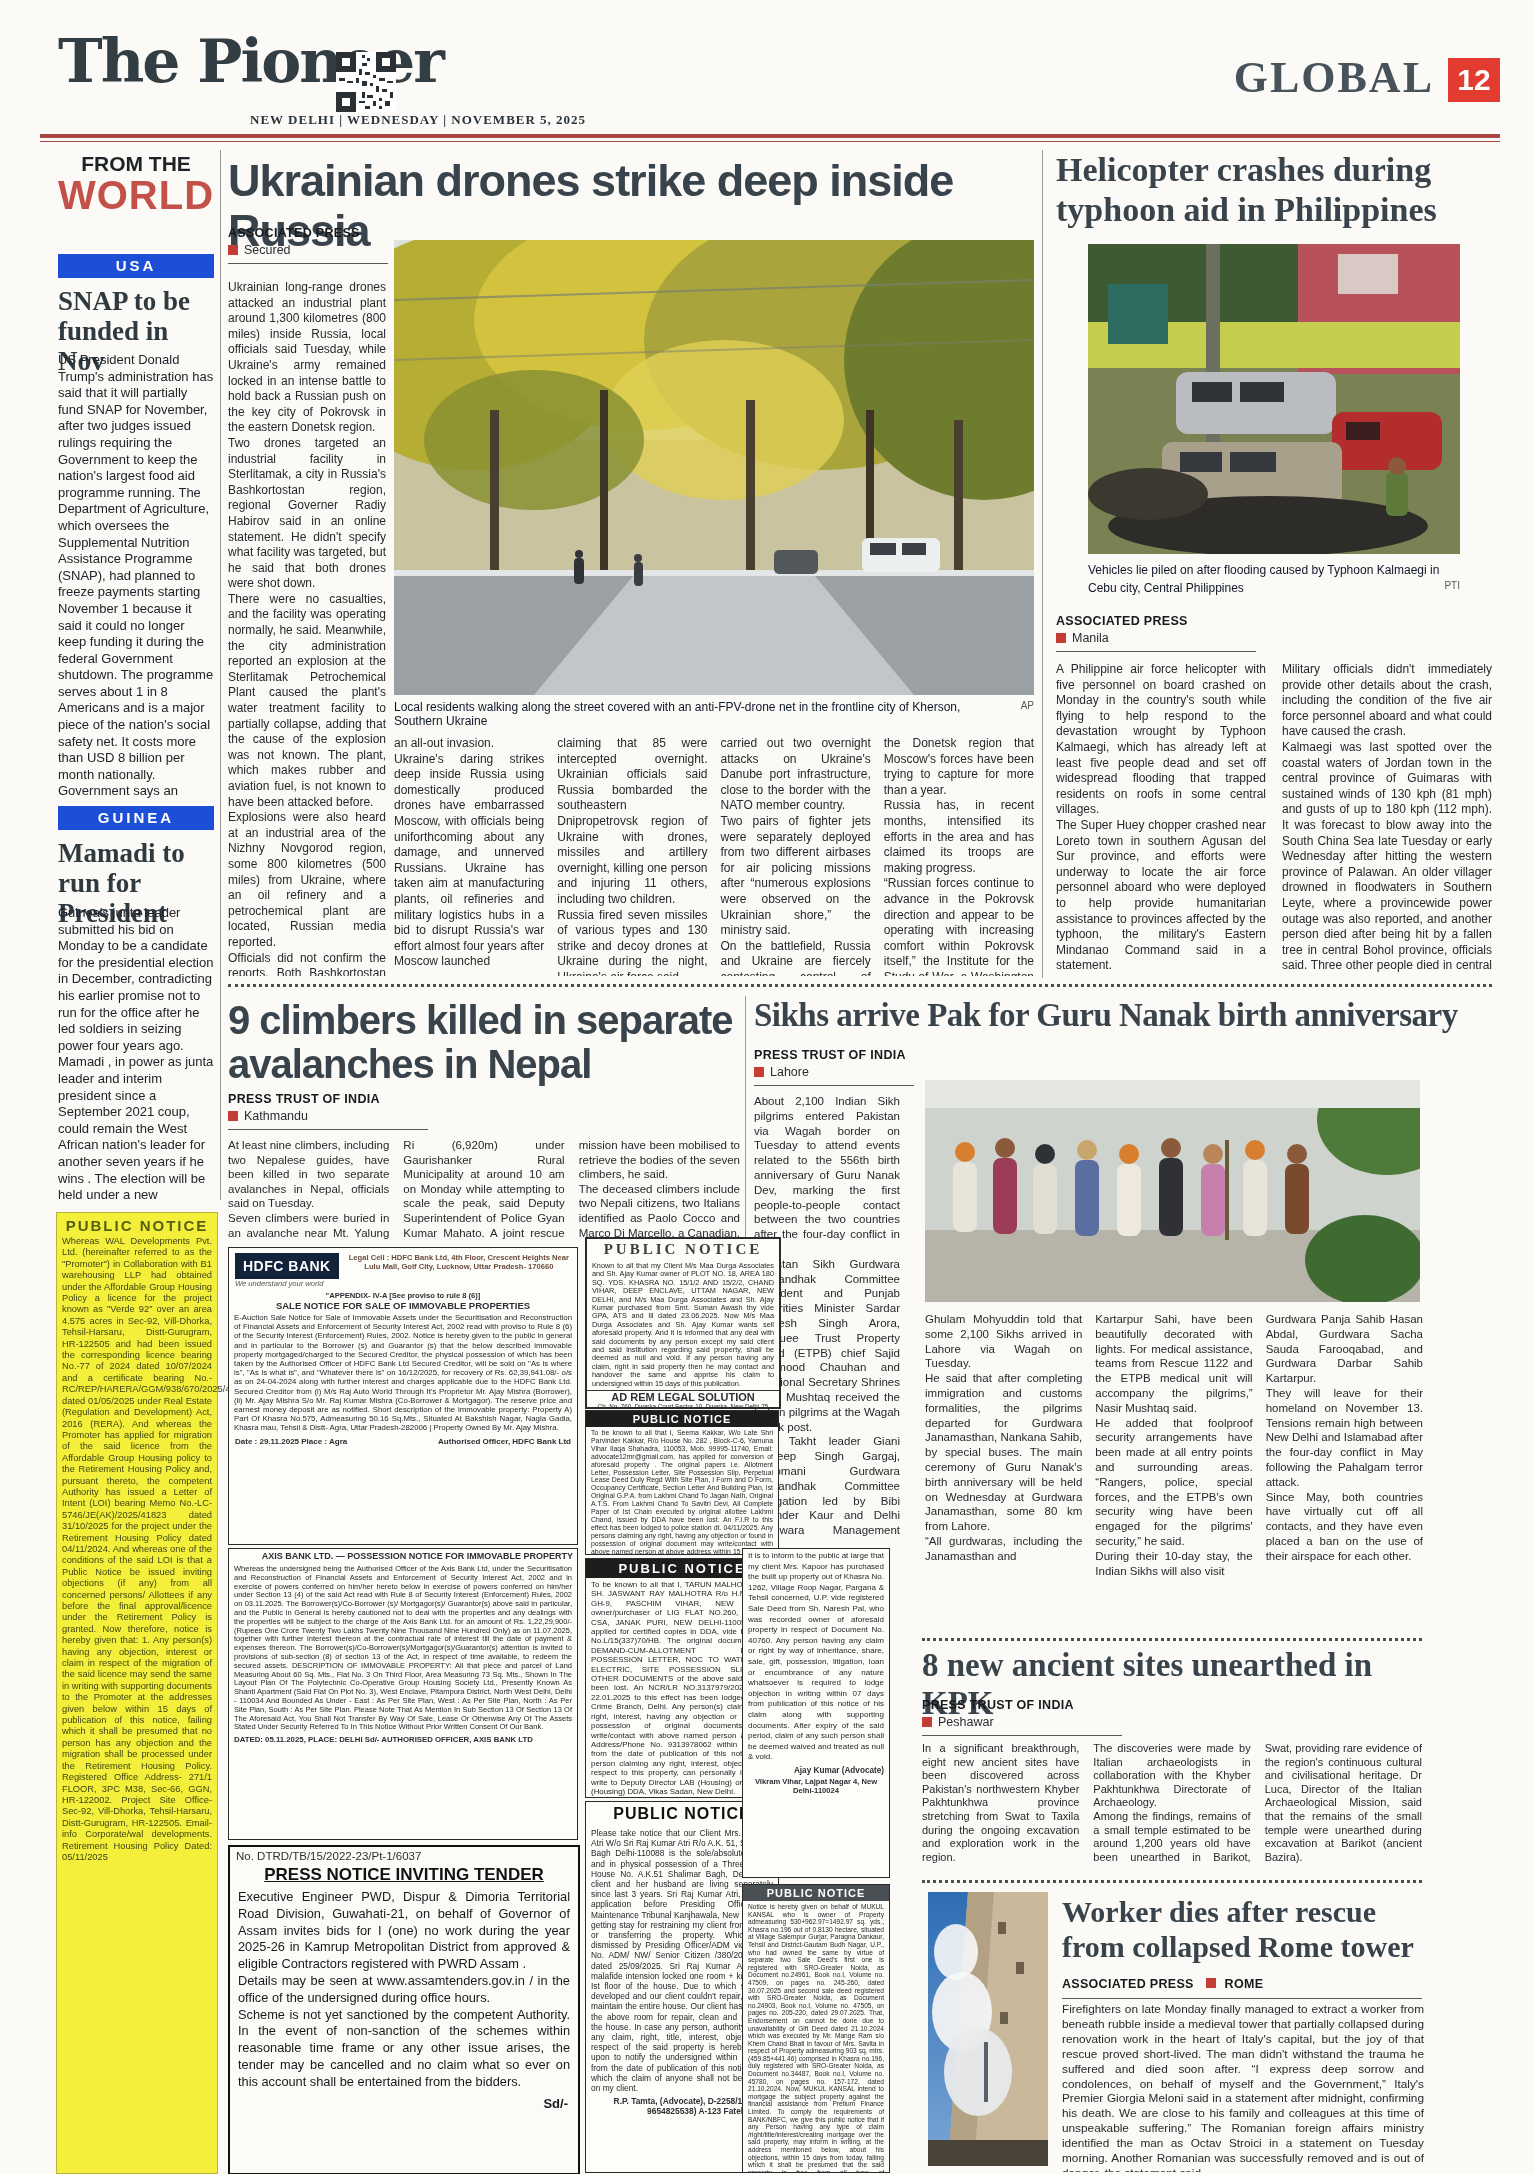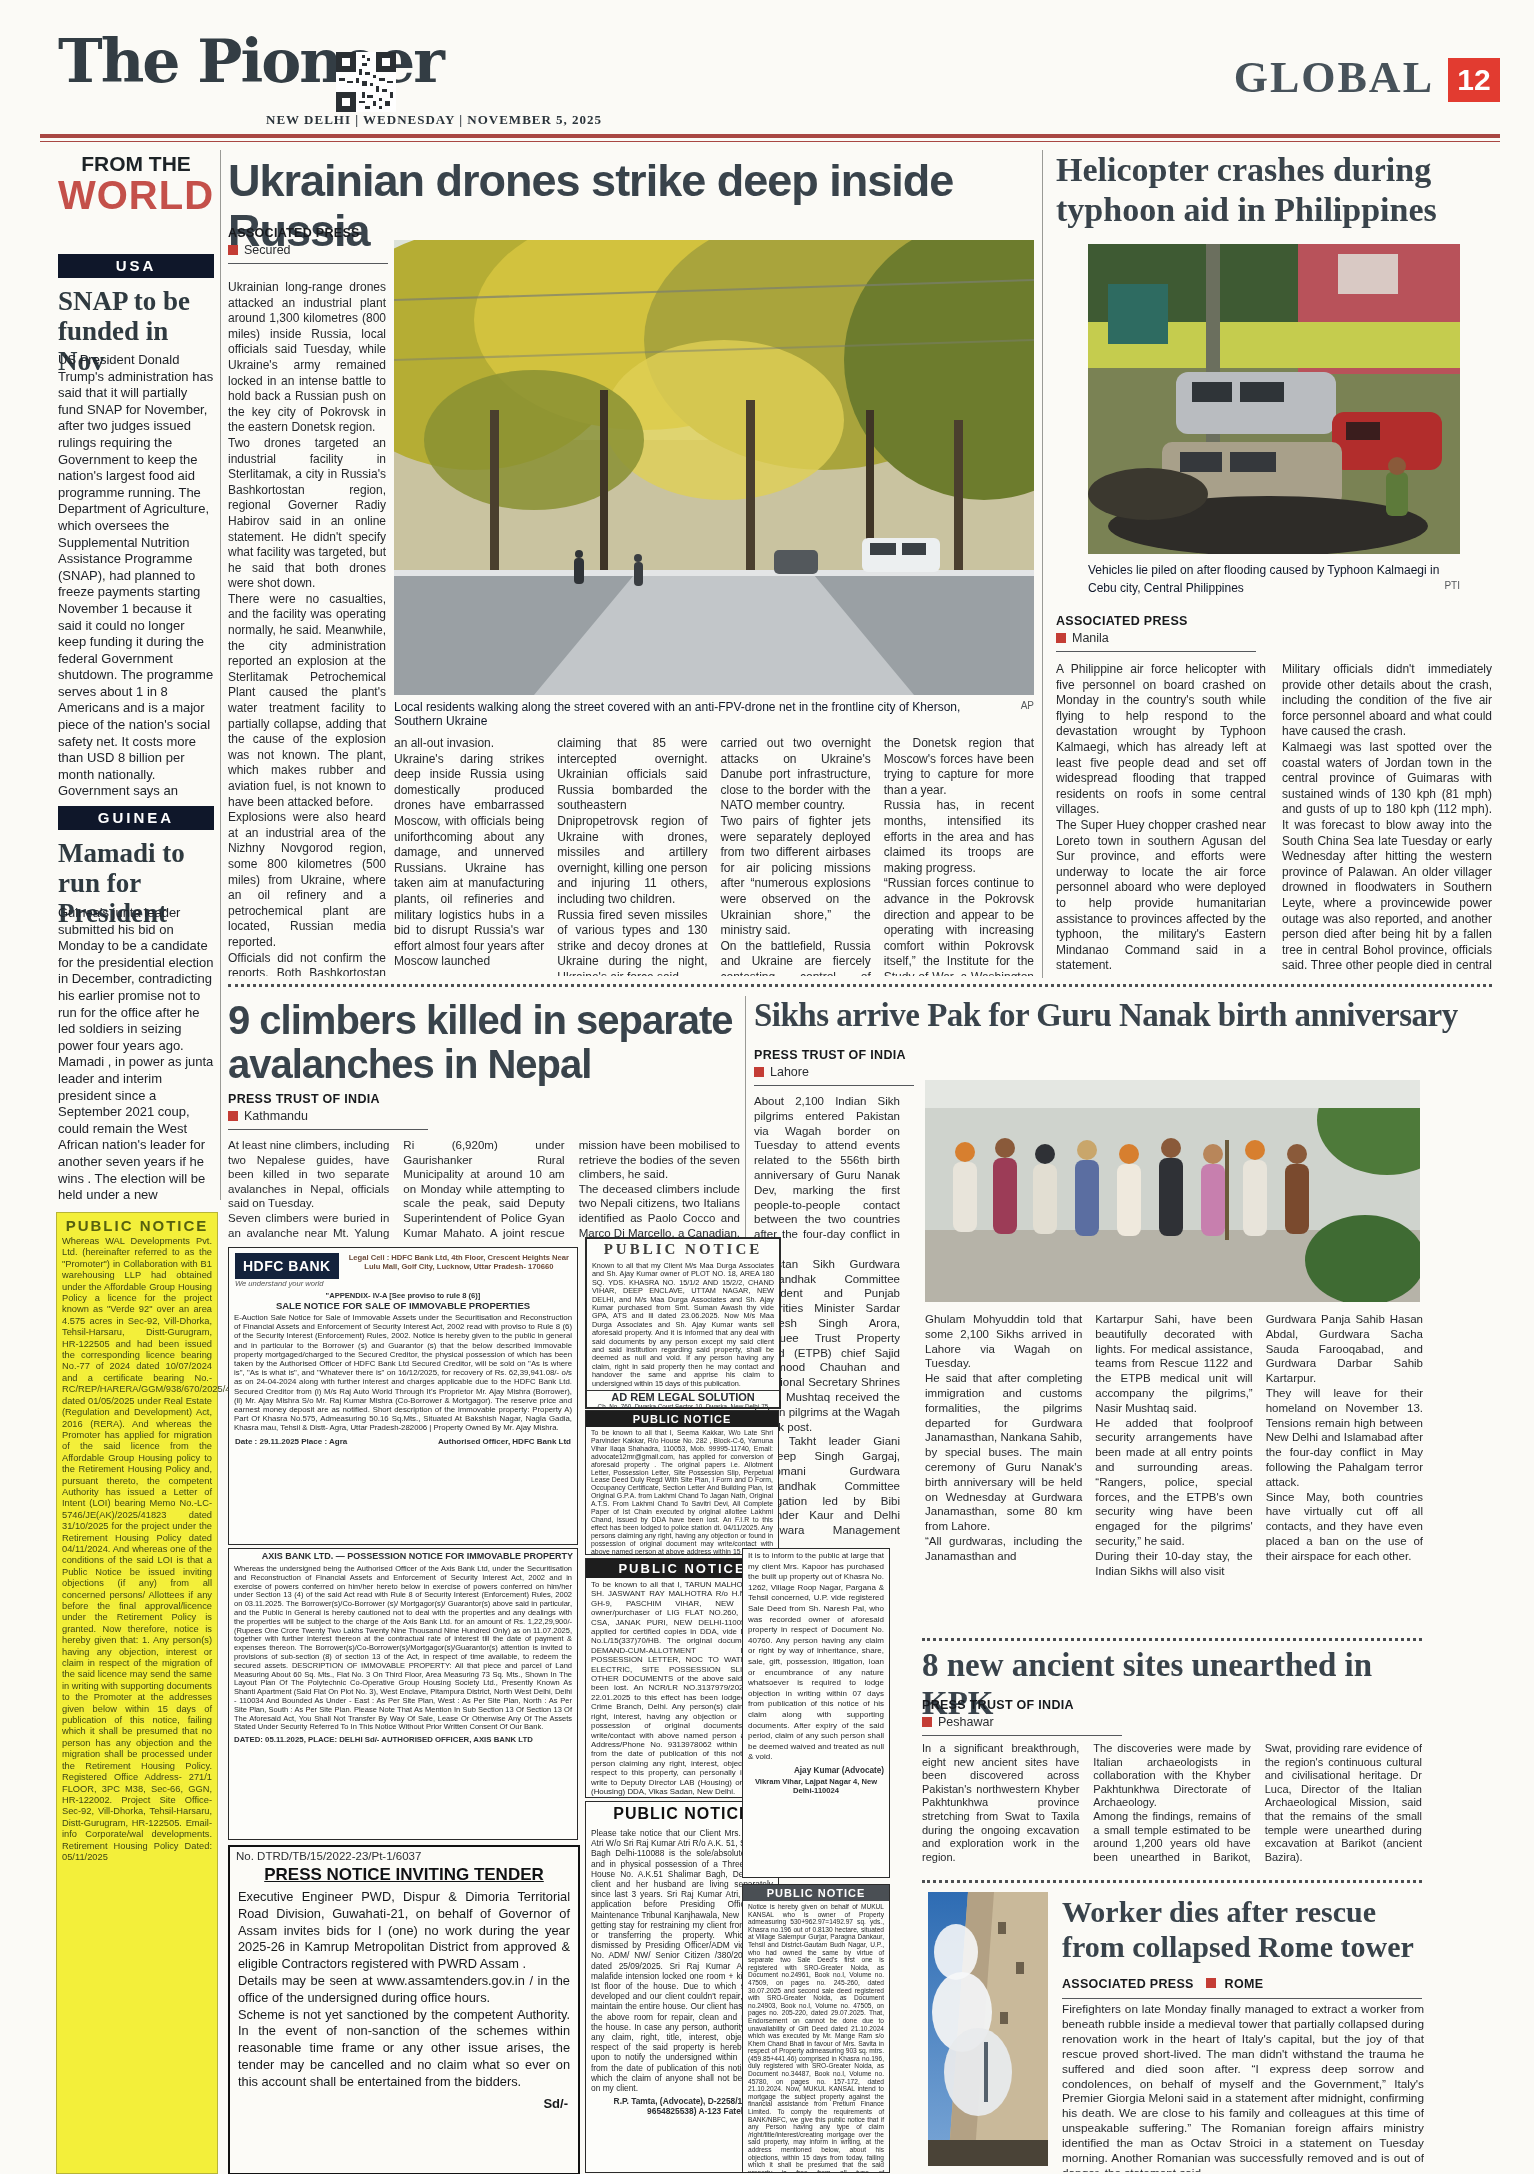--- a/index.html
+++ b/index.html
@@ -12,21 +12,21 @@
   .dateline{font-family:"Liberation Serif",serif;font-weight:700;font-size:13px;letter-spacing:1px;color:#2b343b;}
   .section-name{font-family:"Liberation Serif",serif;font-weight:700;font-size:44px;color:#47525a;letter-spacing:2px;}
   .page-num{background:#e23b30;color:#fff;font-weight:700;font-size:30px;width:52px;height:44px;
             display:flex;align-items:center;justify-content:center;font-family:"Liberation Sans",sans-serif;}
   .masthead-rule{border-top:4px solid #a94743;}
   .masthead-rule2{border-top:1px solid #a94743;}
   .vrule{border-left:1px solid #9a9a96;}
   
   .kicker1{font-weight:900;font-size:21px;color:#1d2327;letter-spacing:0;}
   .kicker2{font-weight:700;font-size:40px;color:#c4504a;letter-spacing:1px;line-height:38px;}
-  .band{background:#0f172a;color:#fff;font-weight:700;font-size:15px;letter-spacing:3px;text-align:center;
+  .band{background:#1d4ed8;color:#fff;font-weight:700;font-size:15px;letter-spacing:3px;text-align:center;
         height:24px;line-height:24px;}
   .rail-head{font-family:"Liberation Serif",serif;font-weight:700;font-size:27px;line-height:30px;color:#2f3a40;}
   .rail-body{font-size:13px;line-height:16.6px;color:#20242a;text-align:left;}
   .yellow-box{background:#f3ef3a;border:1px solid #b7b437;color:#3c4413;}
   .yellow-title{font-weight:900;font-size:15px;letter-spacing:2px;text-align:center;color:#56610f;padding:4px 0 2px 0;}
   .yellow-body{font-size:9.3px;line-height:11.4px;text-align:justify;padding:0 5px;}
   
   .head-sans{font-family:"Liberation Sans",sans-serif;font-weight:700;color:#39434b;letter-spacing:-1px;}
   .head-serif{font-family:"Liberation Serif",serif;font-weight:700;color:#39434b;}
   .agency{font-weight:700;font-size:12.5px;color:#17191c;letter-spacing:.3px;}
@@ -97,21 +97,21 @@
           <rect x="11" y="15" width="2" height="1"></rect>
         <rect x="8" y="17" width="2" height="1"></rect>
           <rect x="10" y="19" width="2" height="1"></rect>
           <rect x="13" y="17" width="1" height="2"></rect>
         <rect x="15" y="16" width="1" height="1"></rect>
           <rect x="17" y="17" width="2" height="2"></rect>
           <rect x="15" y="19" width="1" height="1"></rect>
       </g>
     </svg>
   </div>
-  <div class="abs dateline" style="left:250px;top:112px;margin-left:16px;">NEW DELHI | WEDNESDAY | NOVEMBER 5, 2025</div>
+  <div class="abs dateline" style="left:250px;top:112px;">NEW DELHI | WEDNESDAY | NOVEMBER 5, 2025</div>
   <div class="abs section-name" style="right:100px;top:52px;">GLOBAL</div>
   <div class="abs page-num" style="left:1448px;top:58px;">12</div>
   <div class="abs masthead-rule" style="left:40px;top:134px;width:1460px;"></div>
   <div class="abs masthead-rule2" style="left:40px;top:141px;width:1460px;"></div>
 
   <div class="abs vrule" style="left:220px;top:150px;height:1050px;"></div>
 
   <div class="abs" style="left:58px;top:152px;width:156px;text-align:center;">
     <div class="kicker1">FROM THE</div>
     <div class="kicker2">WORLD</div>

